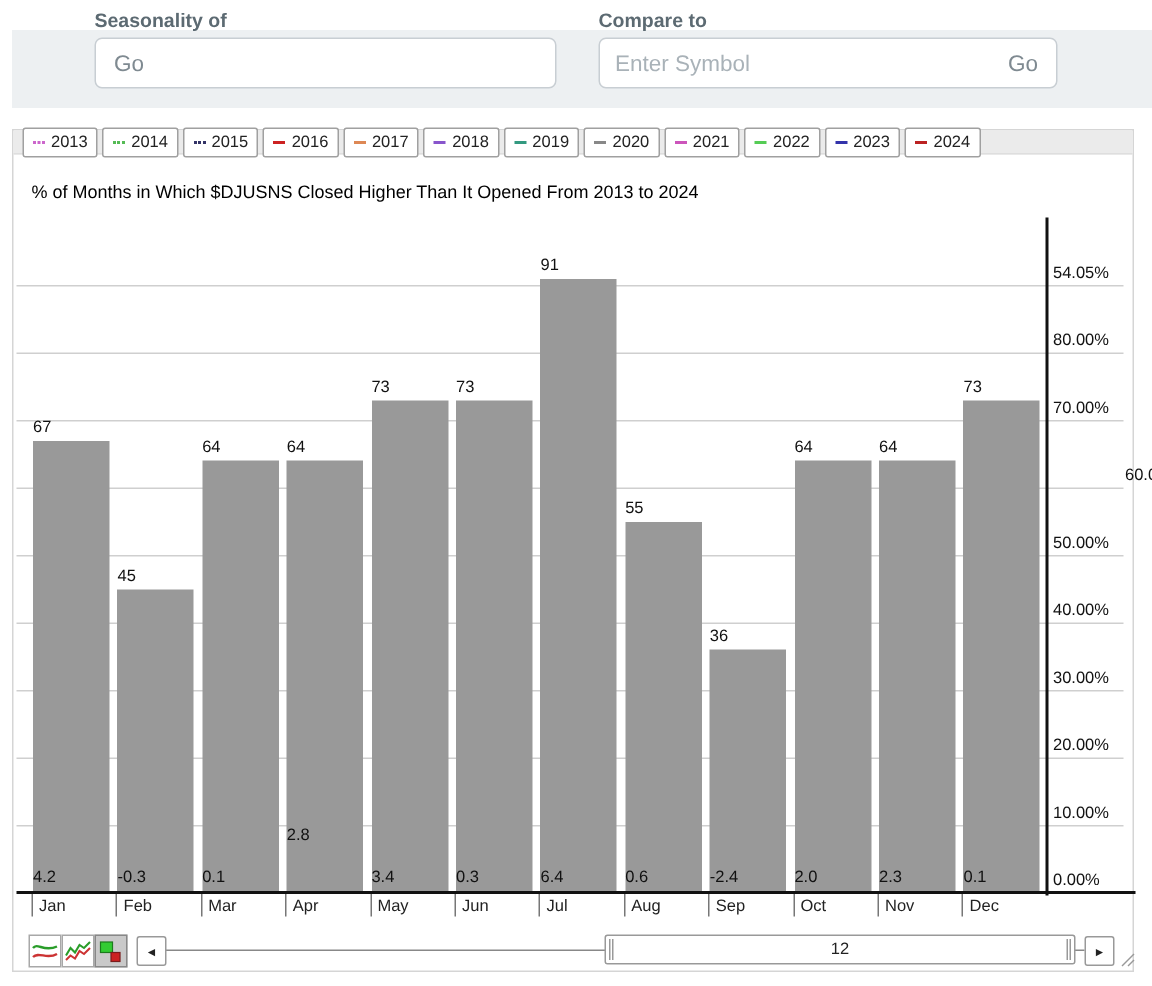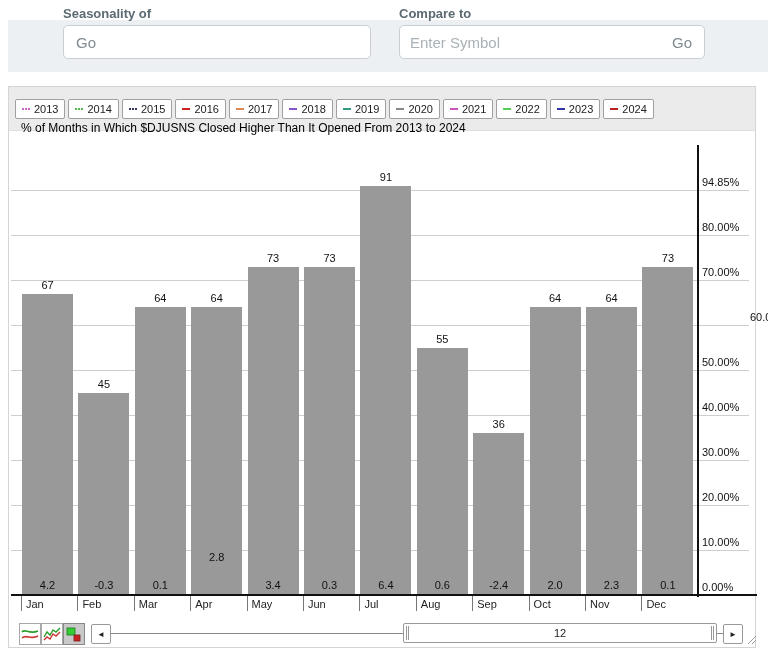--- a/index.html
+++ b/index.html
@@ -19,38 +19,38 @@
   .symbol-box input { flex:1; border:none; outline:none; font-size:15px;
                       font-family:"Liberation Sans", sans-serif; color:#1a1a1a;
                       font-weight:bold; background:transparent; min-width:0; }
   .symbol-box input::placeholder { color:#a9b2b8; font-weight:normal; }
   .go-btn { font-size:15px; color:#7f8a91; background:none; border:none;
             cursor:pointer; font-family:"Liberation Sans", sans-serif; padding:0 2px; }
 
   
   .chart-panel { position:absolute; left:8px; top:86px; width:748px; height:562px;
                  background:#fff; border:1px solid #d5d5d5; }
-  .legend-bar { position:absolute; left:0; top:0; width:100%; height:44px;
+  .legend-bar { position:absolute; left:0; top:0; width:100%; height:16px;
                 background:#ebebeb; border-bottom:1px solid #dedede;
                 display:flex; align-items:center; padding-left:6px; gap:3px; }
   .legend-item { display:flex; align-items:center; gap:4px; background:#fff;
                  border:1px solid #a0a0a0; border-radius:2px; padding:2px 6px;
                  font-size:11px; color:#222; height:20px; cursor:pointer; }
   .legend-swatch { display:inline-block; width:8px; height:0;
                    border-top-width:2px; }
   .chart-title { position:absolute; left:12px; top:34px; font-size:12px; color:#000; }
 
   .plot { position:absolute; left:0; top:0; width:100%; height:100%; }
   .gridline { position:absolute; height:1px; background:#cfcfcf; }
   .y-axis   { position:absolute; width:2px; background:#111; }
   .x-axis   { position:absolute; height:2px; background:#111; }
   .ytick    { position:absolute; font-size:11px; color:#111; }
   .bar      { position:absolute; }
   .bar-label, .chg-label { position:absolute; font-size:11px; color:#111;
-                           text-align:center; }
+                           text-align:left; }
   .month-label { position:absolute; font-size:11px; color:#222; }
   .month-tick  { position:absolute; width:1px; background:#777; }
 
   
   .icon-btn { position:absolute; width:22px; height:22px; background:#fff;
               border:1px solid #a8a8a8; display:flex; align-items:center;
               justify-content:center; cursor:pointer; }
   .icon-btn.selected { background:#c9c9c9; border-color:#888; }
   .arrow-btn { position:absolute; width:20px; height:20px; background:#fff;
                border:1px solid #999; font-size:8px; color:#222; display:flex;
@@ -147,21 +147,21 @@
       <div class="ytick" style="left: 693px; top: 314px;">40.00%</div>
       <div class="gridline" style="left: 2px; top: 283px; width: 738px;"></div>
       <div class="ytick" style="left: 693px; top: 269px;">50.00%</div>
       <div class="gridline" style="left: 2px; top: 238px; width: 738px;"></div>
       <div class="ytick" style="left: 693px; top: 224px; padding-left: 48px;">60.00%</div>
       <div class="gridline" style="left: 2px; top: 193px; width: 738px;"></div>
       <div class="ytick" style="left: 693px; top: 179px;">70.00%</div>
       <div class="gridline" style="left: 2px; top: 148px; width: 738px;"></div>
       <div class="ytick" style="left: 693px; top: 134px;">80.00%</div>
       <div class="gridline" style="left: 2px; top: 103px; width: 738px;"></div>
-      <div class="ytick" style="left: 693px; top: 89px;">94.85%</div>
+      <div class="ytick" style="left: 693px; top: 89px;">54.05%</div>
       <div class="bar" style="left: 13px; top: 206.5px; width: 51px; height: 301.5px; background: rgb(153, 153, 153);"></div>
       <div class="bar-label" style="left: 13px; top: 191.5px; width: 51px;">67</div>
       <div class="chg-label" style="left: 13px; top: 492px; width: 51px;">4.2</div>
       <div class="month-tick" style="left: 12px; top: 509px; height: 15px;"></div>
       <div class="month-label" style="left: 17px; top: 511px;">Jan</div>
       <div class="bar" style="left: 69.4px; top: 305.5px; width: 51px; height: 202.5px; background: rgb(153, 153, 153);"></div>
       <div class="bar-label" style="left: 69.4px; top: 290.5px; width: 51px;">45</div>
       <div class="chg-label" style="left: 69.4px; top: 492px; width: 51px;">-0.3</div>
       <div class="month-tick" style="left: 68.4px; top: 509px; height: 15px;"></div>
       <div class="month-label" style="left: 73.4px; top: 511px;">Feb</div>

